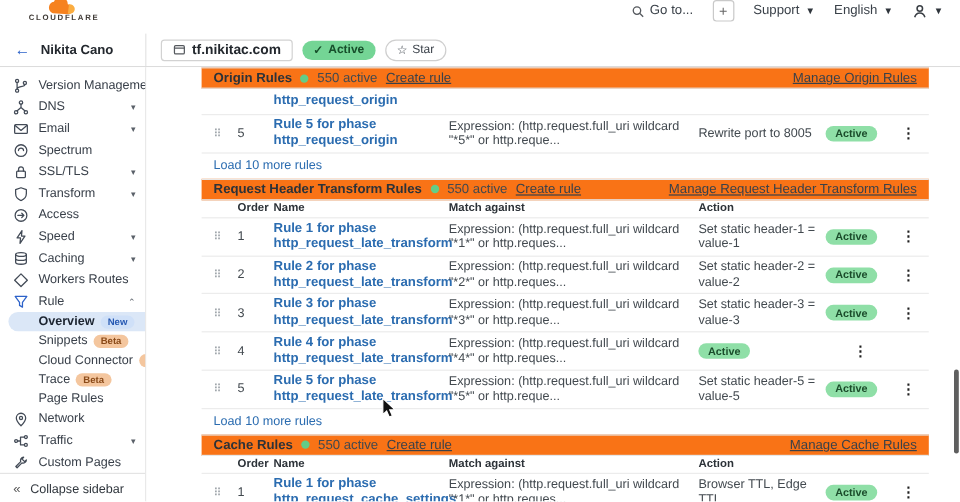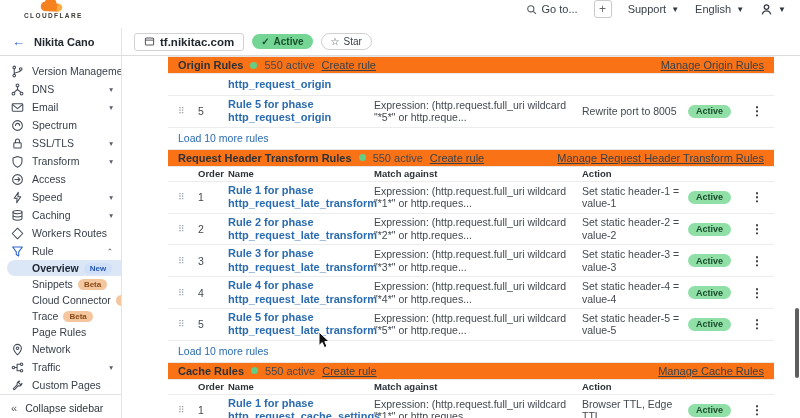--- a/index.html
+++ b/index.html
@@ -379,21 +379,20 @@
               <span class="col-action">Set static header-3 = value-3</span>
               <span class="badge">Active</span>
               <span class="kebab">⋮</span>
             </div>
 
             <div class="t-row">
               <span class="drag">⠿</span>
               <span>4</span>
               <span><a class="rule-link"><span>Rule 4 for phase</span><span class="nl2">http_request_late_transform</span></a></span>
               <span class="col-match">Expression: (http.request.full_uri wildcard "*4*" or http.reques...</span>
-              <span class="col-action">Set static header-4 = value-4</span>
               <span class="badge">Active</span>
               <span class="kebab">⋮</span>
             </div>
 
             <div class="t-row">
               <span class="drag">⠿</span>
               <span>5</span>
               <span><a class="rule-link"><span>Rule 5 for phase</span><span class="nl2">http_request_late_transform</span></a></span>
               <span class="col-match">Expression: (http.request.full_uri wildcard "*5*" or http.reque...</span>
               <span class="col-action">Set static header-5 = value-5</span>

